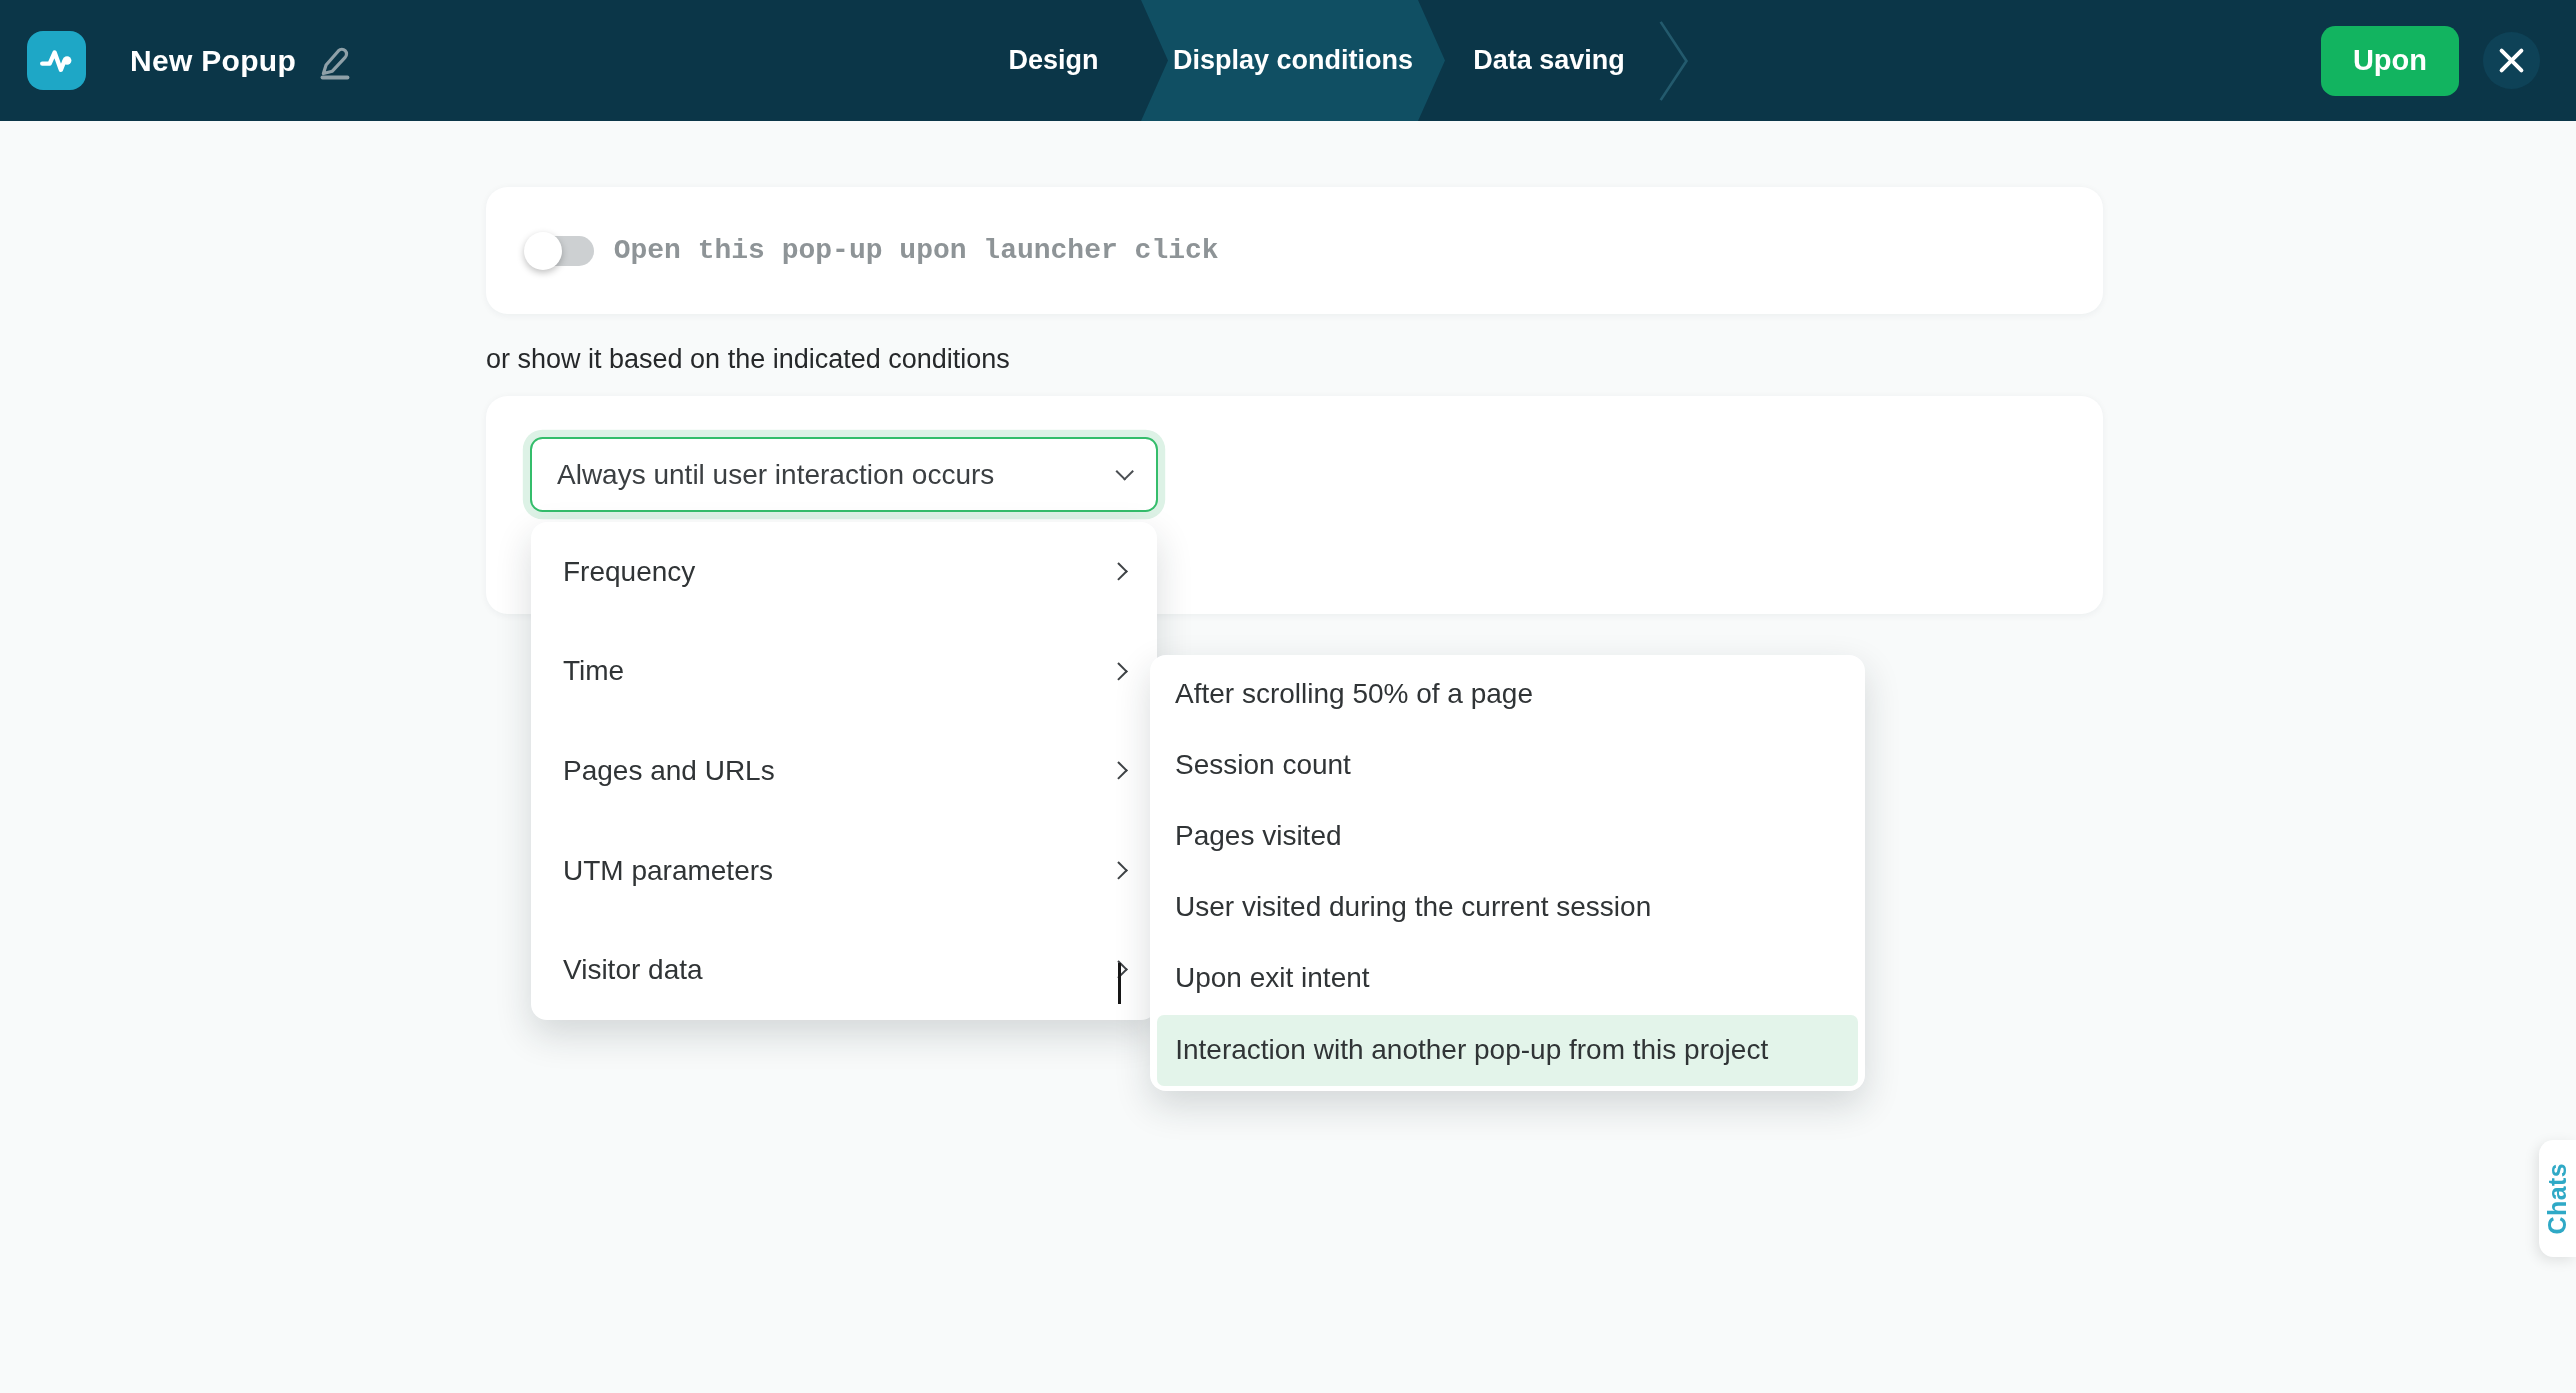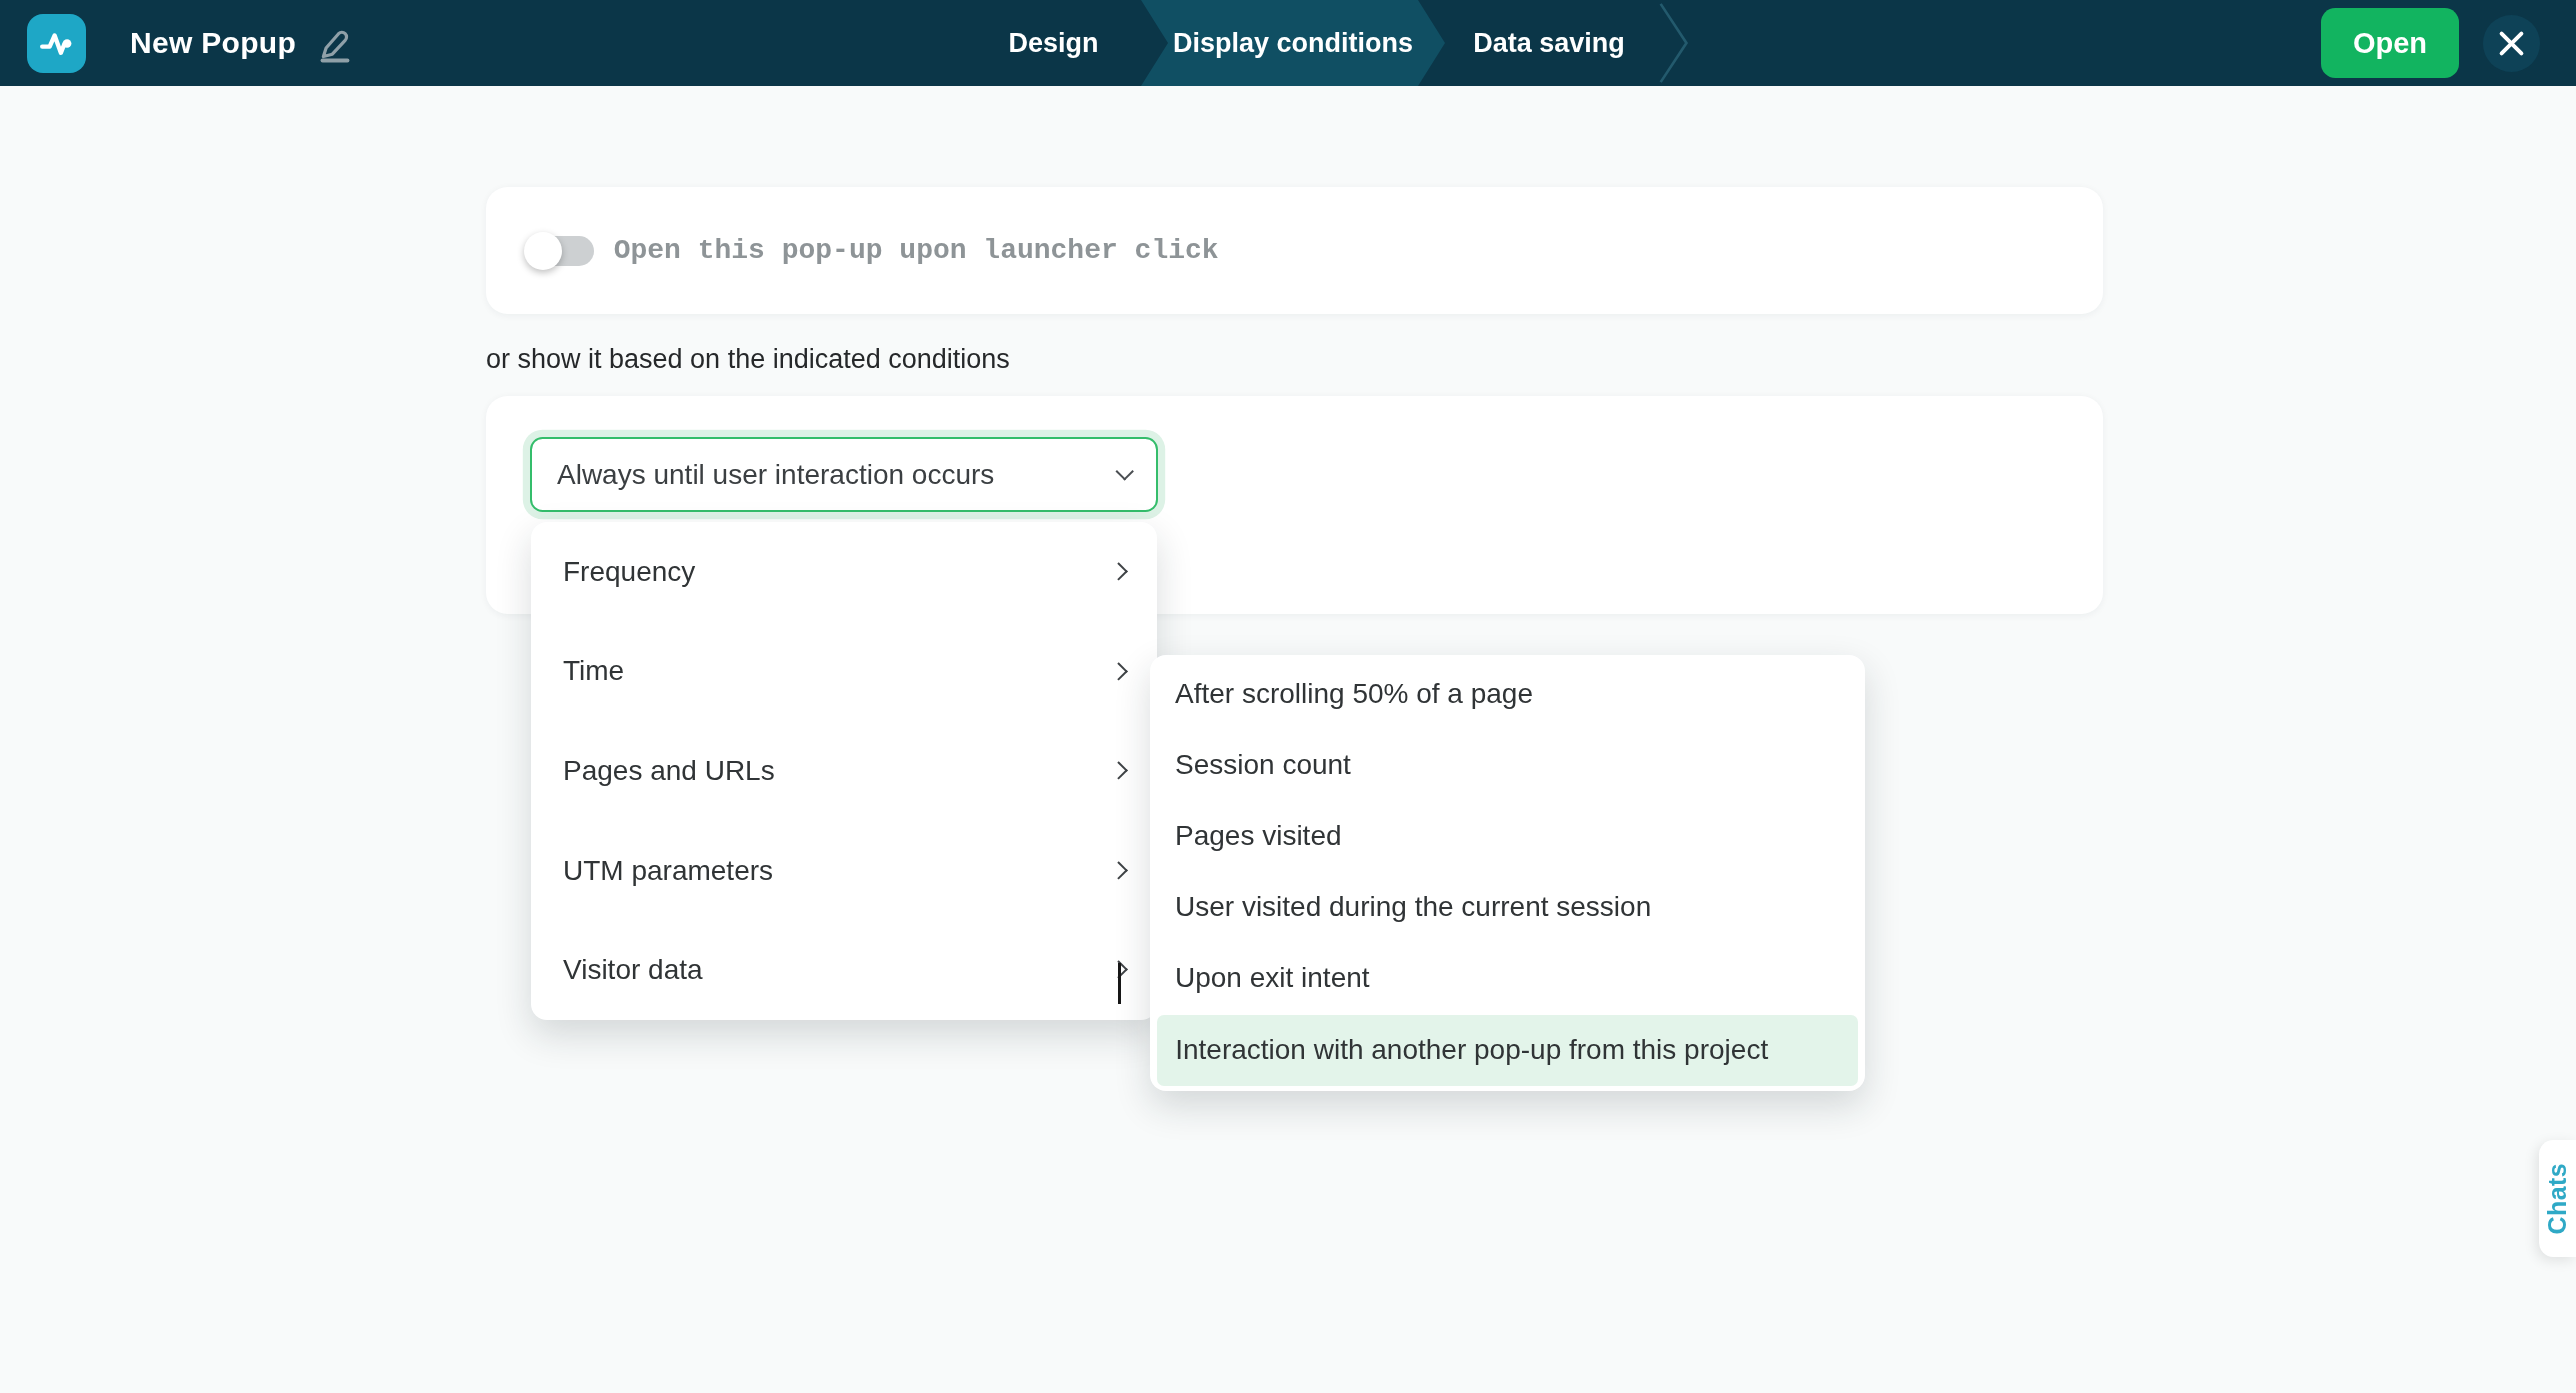--- a/index.html
+++ b/index.html
@@ -18,21 +18,21 @@
   html,body{width:2576px;height:1394px;}
   body{
     font-family:"Liberation Sans", sans-serif;
     background:var(--page-bg);
     overflow:hidden;
   }
   .stage{position:relative;width:2576px;height:1394px;background:var(--page-bg);}
 
   
   .topbar{
-    position:absolute;left:0;top:0;right:0;height:86px;
+    position:absolute;left:0;top:0;right:0;height:121px;
     background:var(--topbar-bg);
   }
   .brand{position:absolute;left:27px;top:0;bottom:0;display:flex;align-items:center;}
   .logo{
     width:59px;height:59px;border-radius:16px;background:var(--brand-teal);
     display:flex;align-items:center;justify-content:center;flex:none;
   }
   .app-title{margin-left:44px;color:#ffffff;font-size:30px;font-weight:bold;letter-spacing:0.3px;}
   .edit-btn{margin-left:19.7px;background:none;border:none;cursor:pointer;display:flex;align-items:center;}
 
@@ -162,21 +162,21 @@
     <nav class="steps">
       <div class="step step-design">Design</div>
       <div class="step step-active">Display conditions</div>
       <div class="step step-datasaving">Data saving</div>
       <svg class="step-end-chevron" width="32" height="84" viewBox="0 0 36 94" fill="none">
         <polyline points="3,3 32,47 3,91" stroke="#235a6d" stroke-width="3" fill="none"></polyline>
       </svg>
     </nav>
 
     <div class="topbar-actions">
-      <button class="next-btn">Open</button>
+      <button class="next-btn">Upon</button>
       <button class="close-btn">
         <svg width="27" height="27" viewBox="0 0 30 30">
           <line x1="4" y1="4" x2="26" y2="26" stroke="#ffffff" stroke-width="4.4" stroke-linecap="round"></line>
           <line x1="26" y1="4" x2="4" y2="26" stroke="#ffffff" stroke-width="4.4" stroke-linecap="round"></line>
         </svg>
       </button>
     </div>
   </header>
 
   <section class="card card-toggle">

